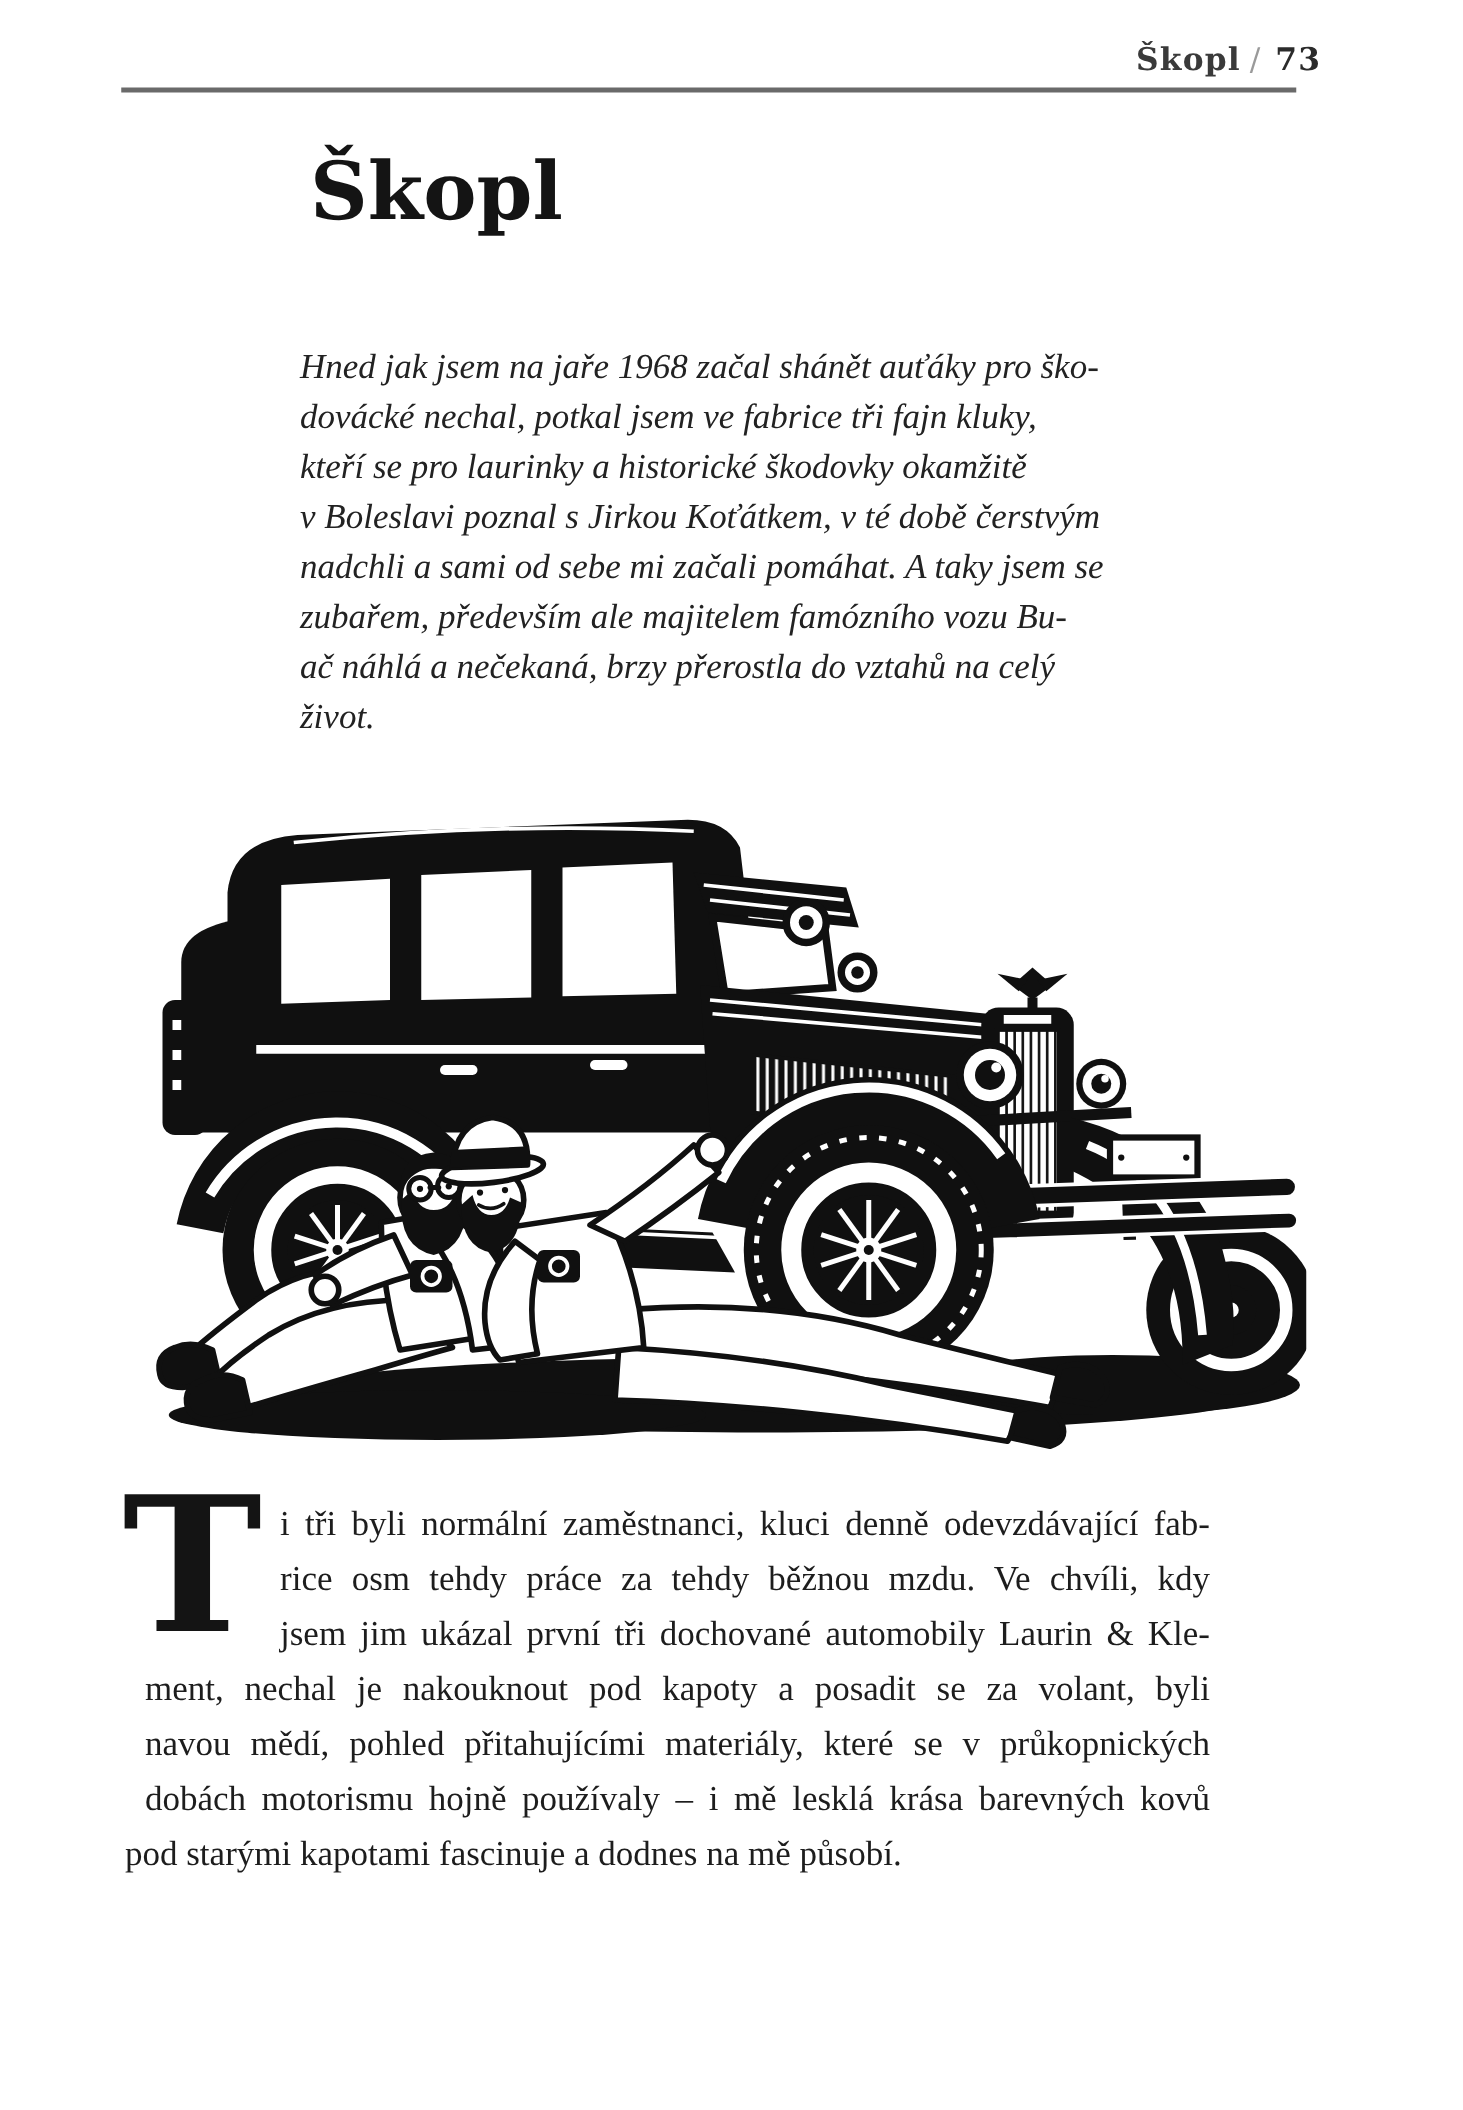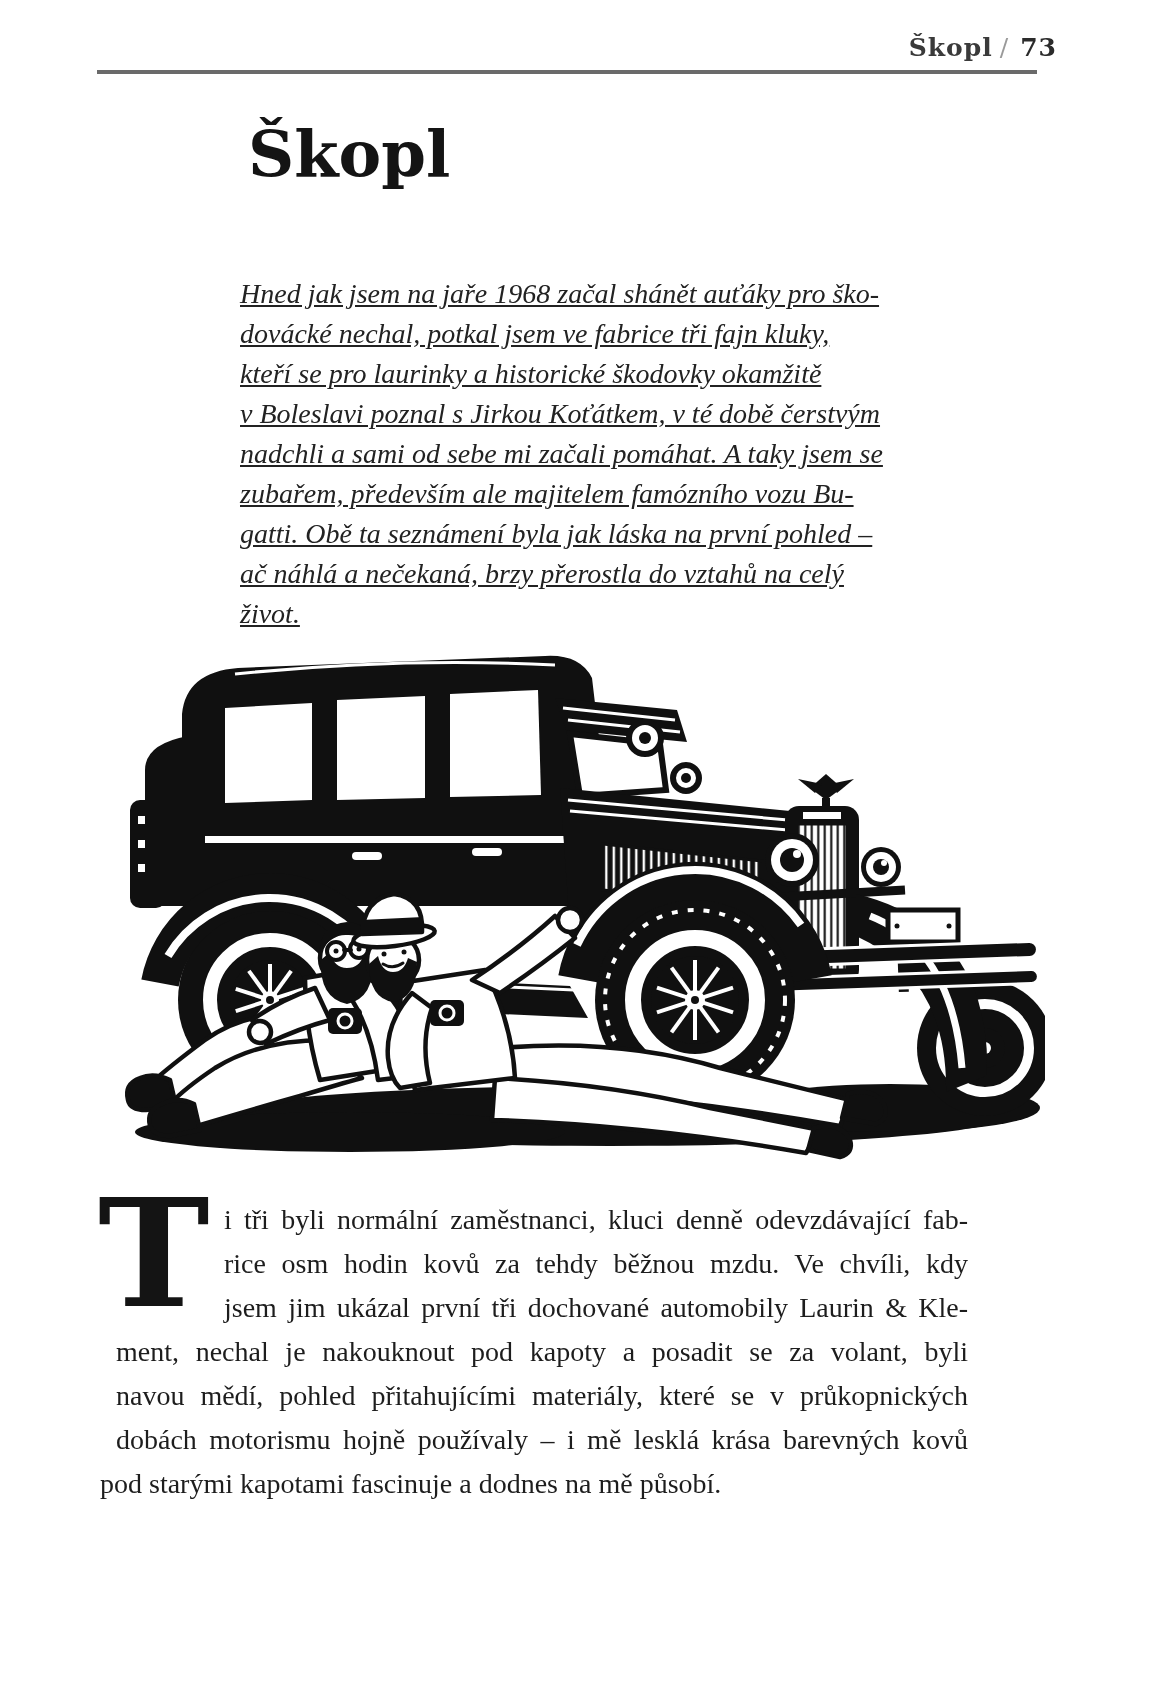--- a/index.html
+++ b/index.html
@@ -12,21 +12,21 @@
   .running-head .sep{color:#9a9a9a;font-weight:normal;margin:0 11px 0 7px;}
   .running-head .pagenum{color:#2b2b2b;}
   .rule{position:absolute;left:97px;top:70px;width:940px;height:4px;background:#6a6a6a;}
 
   .title{position:absolute;left:248px;top:116px;margin:0;
         font-family:"DejaVu Serif","Liberation Serif",serif;
         font-size:64px;font-weight:bold;color:#141414;}
 
   .intro{position:absolute;left:240px;top:274px;width:710px;
         font-style:italic;font-size:28px;line-height:40px;color:#222222;}
-  .intro .iline{height:40px;text-decoration:underline;}
+  .intro .iline{height:40px;}
 
   .illustration{position:absolute;left:100px;top:648px;width:945px;height:520px;margin:0;}
   .illustration svg{width:100%;height:100%;display:block;}
 
   .bodytext{position:absolute;left:100px;top:1198px;width:868px;
         font-size:28px;line-height:44px;color:#1d1d1d;}
   .bodytext .bline{height:44px;}
   .jl{text-align:justify;text-align-last:justify;margin-left:16px;}
   .indent{padding-left:108px;}
   .dropcap{position:absolute;left:-2px;top:-20px;
@@ -45,21 +45,20 @@
 
   <h1 class="title">Škopl</h1>
 
   <div class="intro">
     <div class="iline">Hned jak jsem na jaře 1968 začal shánět auťáky pro ško-</div>
     <div class="iline">dovácké nechal, potkal jsem ve fabrice tři fajn kluky,</div>
     <div class="iline">kteří se pro laurinky a historické škodovky okamžitě</div>
     <div class="iline">v Boleslavi poznal s Jirkou Koťátkem, v té době čerstvým</div>
     <div class="iline">nadchli a sami od sebe mi začali pomáhat. A taky jsem se</div>
     <div class="iline">zubařem, především ale majitelem famózního vozu Bu-</div>
-    <div class="iline">gatti. Obě ta seznámení byla jak láska na první pohled –</div>
     <div class="iline">ač náhlá a nečekaná, brzy přerostla do vztahů na celý</div>
     <div class="iline">život.</div>
   </div>
 
   <figure class="illustration">
     <svg viewBox="0 0 945 520" xmlns="http://www.w3.org/2000/svg">
       <defs>
         <pattern id="louv" width="7.5" height="12" patternUnits="userSpaceOnUse">
           <rect width="7.5" height="12" fill="#101010"></rect>
             <rect x="2.6" width="2.4" height="12" fill="#ffffff"></rect>
@@ -250,21 +249,21 @@
         <circle cx="284" cy="306" r="2.5" fill="#101010" stroke="none"></circle>
         <circle cx="304" cy="304" r="2.5" fill="#101010" stroke="none"></circle>
         <path d="M283,316 Q293,322 303,315" fill="none" stroke="#101010" stroke-width="3"></path>
       </g>
     </svg>
   </figure>
 
   <div class="bodytext">
     <span class="dropcap">T</span>
     <div class="bline indent jl">i tři byli normální zaměstnanci, kluci denně odevzdávající fab-</div>
-    <div class="bline indent jl">rice osm hodin kovů za tehdy běžnou mzdu. Ve chvíli, kdy</div>
+    <div class="bline indent jl">rice osm tehdy práce za tehdy běžnou mzdu. Ve chvíli, kdy</div>
     <div class="bline indent jl">jsem jim ukázal první tři dochované automobily Laurin &amp; Kle-</div>
     <div class="bline jl">ment, nechal je nakouknout pod kapoty a posadit se za volant, byli</div>
     <div class="bline jl">navou mědí, pohled přitahujícími materiály, které se v průkopnických</div>
     <div class="bline jl">dobách motorismu hojně používaly – i mě lesklá krása barevných kovů</div>
     <div class="bline">pod starými kapotami fascinuje a dodnes na mě působí.</div>
   </div>
 
 </div>
 
 </body></html>

